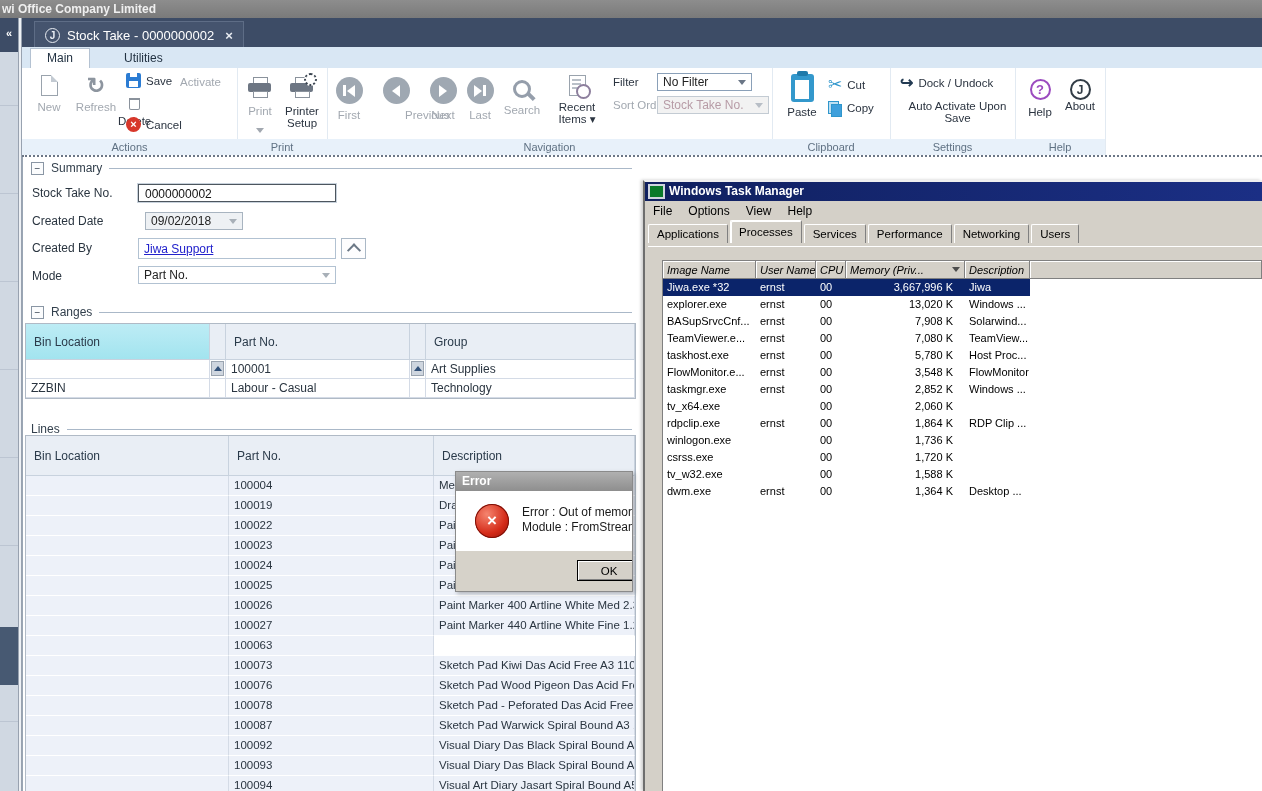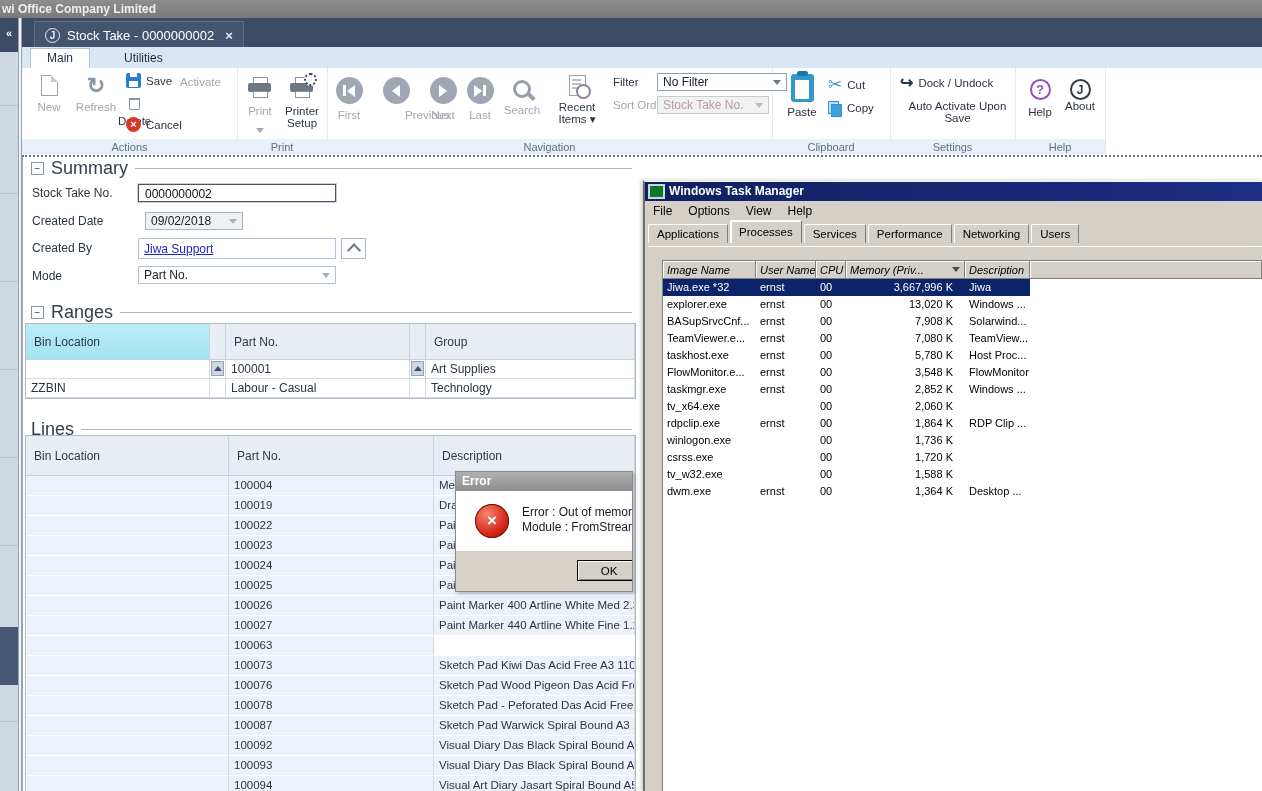--- a/index.html
+++ b/index.html
@@ -75,21 +75,21 @@
   .icon-dock{font-size:16px;font-weight:bold;color:#223a52;line-height:16px;}
   .circ-help{width:21px;height:21px;border-radius:50%;border:2px solid #9b4bbf;color:#9b4bbf;font-weight:bold;font-size:13px;
     display:flex;align-items:center;justify-content:center;box-sizing:border-box;}
   .circ-about{width:21px;height:21px;border-radius:50%;border:2px solid #323c46;color:#323c46;font-weight:bold;font-size:12px;
     display:flex;align-items:center;justify-content:center;box-sizing:border-box;}
   
   .form{position:absolute;left:22px;top:157px;width:615px;height:634px;background:#fff;border-left:1px solid #9aa6b4;}
   .gb-head{position:absolute;left:8px;right:6px;display:flex;align-items:center;gap:7px;height:14px;}
   .gb-toggle{width:13px;height:13px;border:1px solid #8a96a4;background:#fbfcfd;font-size:10px;line-height:11px;
     text-align:center;color:#33404d;box-sizing:border-box;}
-  .gb-title{font-size:18px;color:#33404d;white-space:nowrap;}
+  .gb-title{font-size:12px;color:#33404d;white-space:nowrap;}
   .gb-line{flex:1;border-top:1px solid #aab8c8;height:0;margin-top:1px;}
   .flabel{position:absolute;left:9px;font-size:12px;color:#2a3540;line-height:20px;}
   .tinput{position:absolute;left:115px;width:198px;height:18px;border:1px solid #4d565e;box-shadow:0 0 0 1px #c8d2dc;
     font-size:12px;color:#111;line-height:18px;padding-left:6px;background:#fff;}
   .dcombo{left:122px;width:98px;background:#eef1f4;border-color:#a8b4c0;}
   .linkbox{position:absolute;left:115px;width:198px;height:21px;border:1px solid #b2c2d2;display:flex;align-items:center;padding-left:5px;box-sizing:border-box;}
   .linkbox a{font-size:12px;color:#2222cc;text-decoration:underline;}
   .caret-btn{position:absolute;left:318px;width:25px;height:21px;border:1px solid #aab8c6;background:#fdfdfe;
     display:flex;align-items:center;justify-content:center;box-sizing:border-box;}
   .caret-up{width:8px;height:8px;border-left:2px solid #6b7886;border-top:2px solid #6b7886;transform:rotate(45deg) translate(1px,1px);}
@@ -257,21 +257,21 @@
         <div class="ritem-label dim" style="margin-top:6px;">Search</div>
       </div>
       <div class="rabs" style="left:224px;top:7px;width:52px;text-align:center;">
         <div class="icon-recent" style="margin:0 auto;">
             <span class="clock"></span>
           </div>
         <div class="ritem-label" style="margin-top:5px;line-height:12px;white-space:pre-line;">Recent Items ▾</div>
       </div>
       <div class="rabs ritem-label" style="left:286px;top:8px;">Filter</div>
       <div class="rabs ritem-label dim" style="left:286px;top:31px;">Sort Order</div>
-      <div class="combo" style="left:330px;top:5px;width:130px;">
+      <div class="combo" style="left:330px;top:5px;width:95px;">
         <span>No Filter</span>
           <span class="tri-down"></span>
       </div>
       <div class="combo disabled" style="left:330px;top:28px;width:112px;">
         <span>Stock Take No.</span>
           <span class="tri-down" style="border-top-color:#b8bec6;"></span>
       </div>
       <div class="rgroup-label">Navigation</div>
     </div>
 

